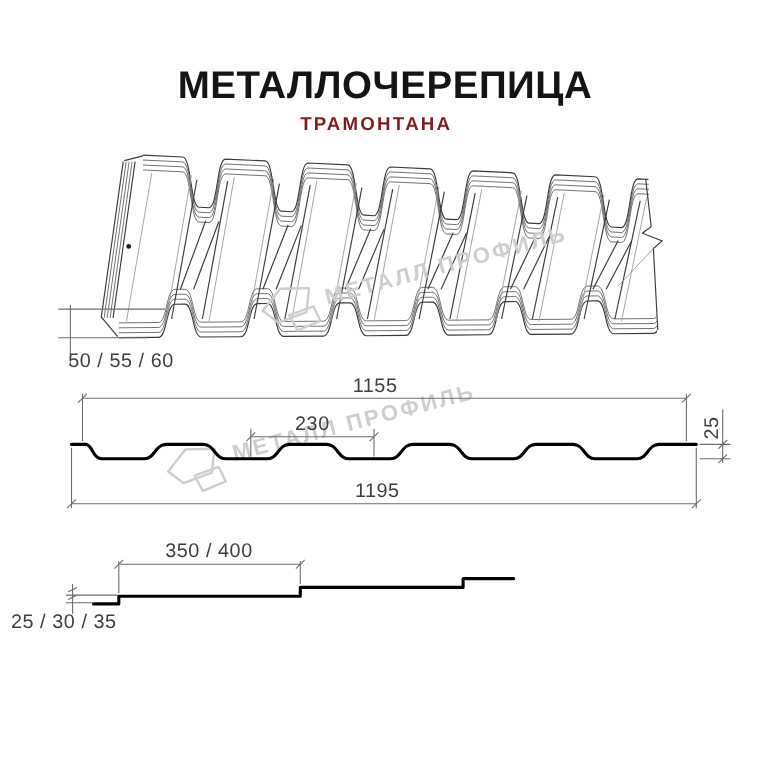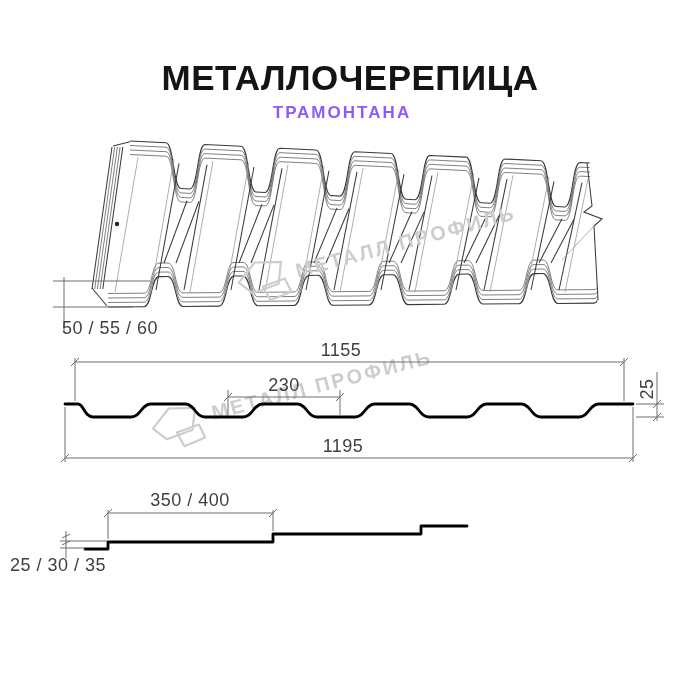--- a/index.html
+++ b/index.html
@@ -2,21 +2,21 @@
 <html style="--title: #141414; --label: #3f3f3f; --line: #3a3a3a; --band: #5f5f5f; --faint: #9a9a9a; --profile: #000000; --dim: #6e6e6e; --wm: #cdcdcd;"><head>
 <meta charset="utf-8">
 <style>
   html,body{margin:0;padding:0;background:#fff;}
   body{width:700px;height:700px;overflow:hidden;position:relative;
        font-family:"Liberation Sans",sans-serif;}
   .canvas{position:absolute;left:0;top:0;width:700px;height:524px;background:#fff;}
   .title{position:absolute;left:0;right:0;top:58px;text-align:center;
          font-size:35px;font-weight:800;letter-spacing:.5px;color:var(--title,#141414);}
   .subtitle{position:absolute;left:0;right:16px;top:103px;text-align:center;
-         font-size:17px;font-weight:600;letter-spacing:2px;color:#8b5cf6;}
+         font-size:17px;font-weight:600;letter-spacing:2px;color:#7f1d1d;}
   .wm{position:absolute;white-space:nowrap;font-weight:700;font-size:20px;
       letter-spacing:2.5px;color:var(--wm,#cdcdcd);}
   #wm1{left:296px;top:260px;transform:rotate(-15deg);transform-origin:0 50%;z-index:3;}
   #wm2{left:212px;top:402px;transform:rotate(-14.5deg);transform-origin:0 50%;z-index:1;}
   .wm-logo{position:absolute;}
   #wmlogo1{left:236px;top:258px;z-index:3;transform:rotate(-10deg);}
   #wmlogo2{left:150px;top:404px;z-index:1;transform:rotate(-10deg);}
   #diagram{position:absolute;left:0;top:0;z-index:2;}
   #diagram text{font-family:"Liberation Sans",sans-serif;font-size:18px;
       fill:var(--label,#3f3f3f);letter-spacing:.5px;}

